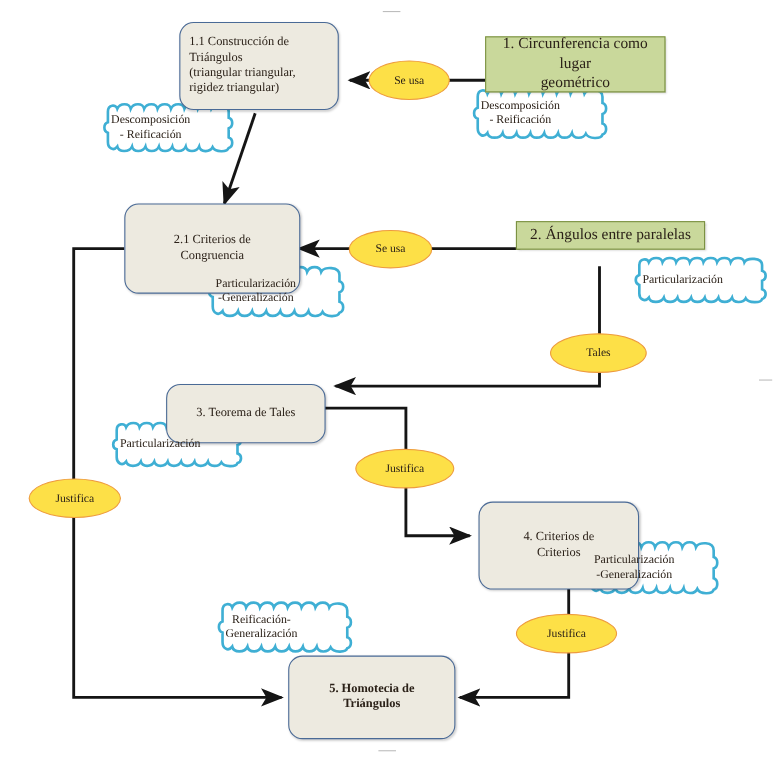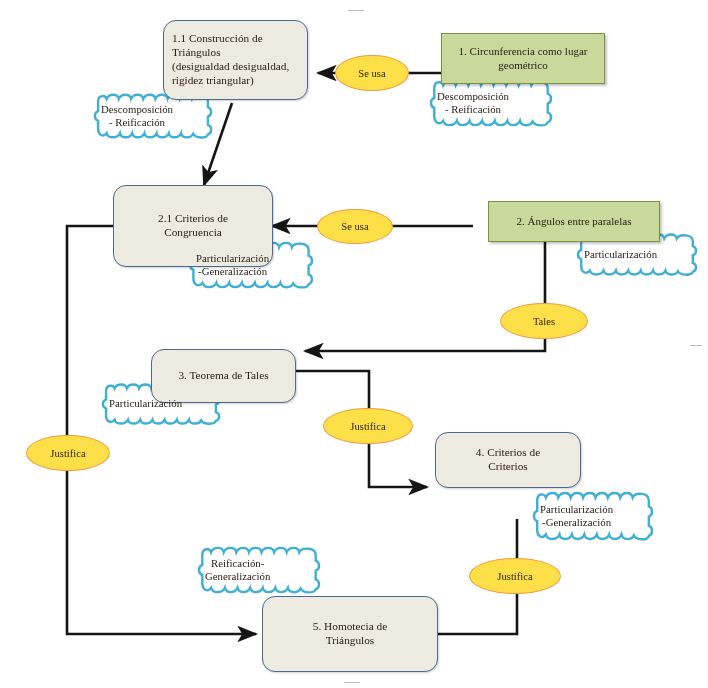--- a/index.html
+++ b/index.html
@@ -12,21 +12,21 @@
 
   .node{position:absolute;z-index:3;box-sizing:border-box;
         display:flex;align-items:center;justify-content:center;
         text-align:center;color:#2b2118;}
   .node.concept{background:#EDEAE0;border:1.6px solid #4A6A96;border-radius:13px;
         box-shadow:1px 1px 2px rgba(0,0,0,.18);}
   .node.concept .txt{padding:4px 8px;line-height:1.22;font-size:11.3px;}
   .node.concept.left-align .txt{text-align:left;width:100%;}
   .node.source{background:#C9D89B;border:1.5px solid #7B9142;border-radius:0;
         box-shadow:1.5px 1.5px 2px rgba(0,0,0,.22);}
-  .node.source .txt{padding:3px 7px;line-height:1.25;font-size:11px;text-align:center;}
+  .node.source .txt{padding:3px 7px;line-height:1.25;font-size:14px;text-align:center;}
 
   .cloud{position:absolute;z-index:4;box-sizing:border-box;
         display:flex;align-items:center;justify-content:center;text-align:center;}
   .cloud .clabel{position:absolute;left:0;top:0;right:0;bottom:0;
         display:flex;align-items:center;justify-content:flex-start;
         text-align:center;font-size:10.8px;line-height:1.22;color:#2b2118;
         padding:0 9px;box-sizing:border-box;}
 
   .ell{position:absolute;z-index:5;box-sizing:border-box;
         background:#fde047;border:1.6px solid #EE9B3F;border-radius:50%;
@@ -107,59 +107,59 @@
     <use href="#cloudshape" x="575" y="232" width="124" height="45"></use>
     <use href="#cloudshape" x="100" y="382" width="122" height="44"></use>
     <use href="#cloudshape" x="531" y="490" width="124" height="52"></use>
     <use href="#cloudshape" x="196" y="545" width="126" height="50"></use>
   </svg>
 
   <div class="node concept left-align" style="left:163px;top:20px;width:145px;height:80px;">
     <div class="txt">
       <div>1.1 Construcción de</div>
       <div>Triángulos</div>
-      <div>(desigualdad desigualdad,</div>
+      <div>(triangular triangular,</div>
       <div>rigidez triangular)</div>
     </div>
   </div>
 
   <div class="node source" style="left:441px;top:33px;width:164px;height:51px;">
     <div class="txt">
       <div>1. Circunferencia como lugar</div>
       <div>geométrico</div>
     </div>
   </div>
 
   <div class="node concept" style="left:113px;top:185px;width:160px;height:82px;">
     <div class="txt">
       <div>2.1 Criterios de</div>
       <div>Congruencia</div>
     </div>
   </div>
 
-  <div class="node source" style="left:488px;top:201px;width:172px;height:41px;">
+  <div class="node source" style="left:469px;top:201px;width:172px;height:26px;">
     <div class="txt">
       <div>2. Ángulos entre paralelas</div>
     </div>
   </div>
 
   <div class="node concept" style="left:151px;top:349px;width:145px;height:54px;">
     <div class="txt">
       <div>3. Teorema de Tales</div>
     </div>
   </div>
 
-  <div class="node concept" style="left:435px;top:432px;width:146px;height:56px;align-items:center;">
+  <div class="node concept" style="left:435px;top:456px;width:146px;height:80px;align-items:center;">
     <div class="txt">
       <div>4. Criterios de</div>
       <div>Criterios</div>
     </div>
   </div>
 
-  <div class="node concept" style="left:262px;top:596px;width:176px;height:76px;">
+  <div class="node concept" style="left:262px;top:596px;width:152px;height:76px;font-weight:bold;">
     <div class="txt">
       <div>5. Homotecia de</div>
       <div>Triángulos</div>
     </div>
   </div>
 
   <div class="cloud" style="left:92px;top:92px;width:122px;height:48px;">
     <div class="clabel">
       <div>
         <div>Descomposición</div>

